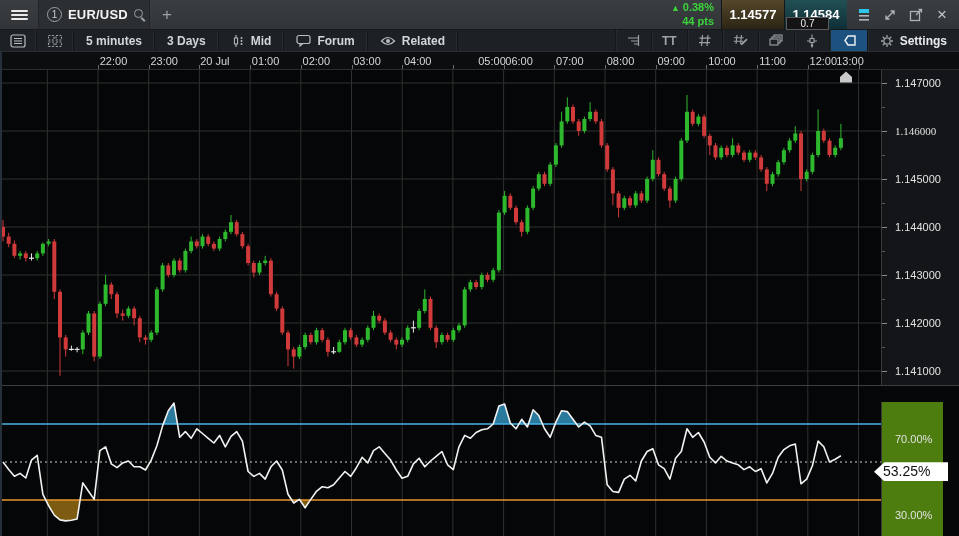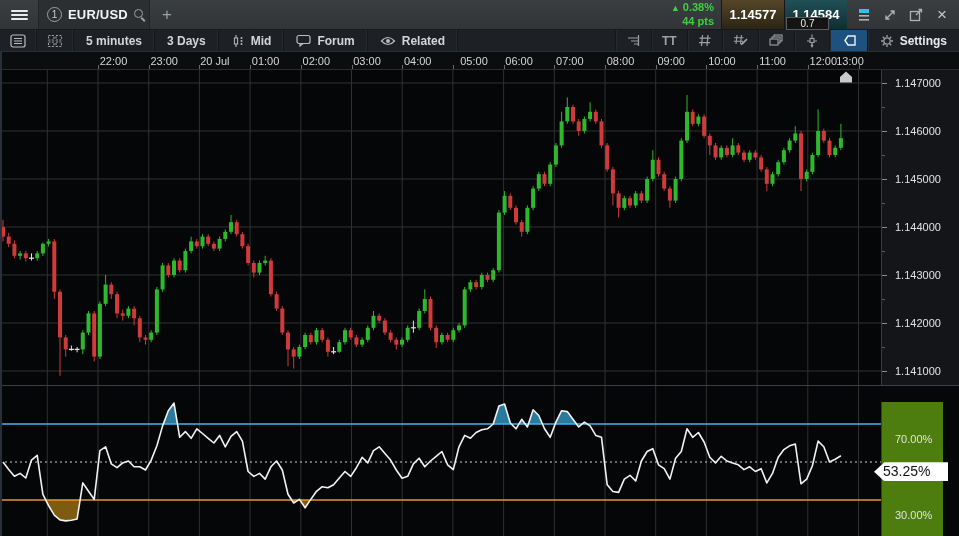--- a/index.html
+++ b/index.html
@@ -253,21 +253,21 @@
       <span class="time-label" style="left: 214.9px;">20 Jul</span>
       <div class="time-tick" style="left: 250.1px;"></div>
       <span class="time-label" style="left: 265.6px;">01:00</span>
       <div class="time-tick" style="left: 300.8px;"></div>
       <span class="time-label" style="left: 316.3px;">02:00</span>
       <div class="time-tick" style="left: 351.5px;"></div>
       <span class="time-label" style="left: 367px;">03:00</span>
       <div class="time-tick" style="left: 402.2px;"></div>
       <span class="time-label" style="left: 417.7px;">04:00</span>
       <div class="time-tick" style="left: 452.9px;"></div>
-      <span class="time-label" style="left: 474px; text-align: right;">05:00</span>
+      <span class="time-label" style="left: 492px; text-align: right;">05:00</span>
       <div class="time-tick" style="left: 503.6px;"></div>
       <span class="time-label" style="left: 519.1px;">06:00</span>
       <div class="time-tick" style="left: 554.3px;"></div>
       <span class="time-label" style="left: 569.8px;">07:00</span>
       <div class="time-tick" style="left: 605px;"></div>
       <span class="time-label" style="left: 620.5px;">08:00</span>
       <div class="time-tick" style="left: 655.7px;"></div>
       <span class="time-label" style="left: 671.2px;">09:00</span>
       <div class="time-tick" style="left: 706.4px;"></div>
       <span class="time-label" style="left: 721.9px;">10:00</span>
@@ -601,21 +601,21 @@
         <rect x="833.2" y="77.8" width="4" height="7.2" fill="#2eb82e"></rect>
         <line x1="840.9" y1="53.8" x2="840.9" y2="80.2" stroke="#2eb82e" stroke-width="1"></line>
         <rect x="838.9" y="68.2" width="4" height="9.6" fill="#2eb82e"></rect>
         <path d="M840 12.5 L840 7 L846 1.5 L852 7 L852 12.5 Z" fill="#c9c9c9"></path>
       </svg>
   </div>
   <div class="price-axis" id="price-axis">
       <span class="ax-label" style="top: 7px;">1.147000</span>
       <div class="ax-tick" style="top: 13px; width: 5px;"></div>
       <div class="ax-tick" style="top: 37px; width: 3px; background: rgb(90, 90, 90);"></div>
-      <span class="ax-label" style="top: 55px;">1.146000</span>
+      <span class="ax-label" style="top: 55px; font-family: Liberation Serif, serif;">1.146000</span>
       <div class="ax-tick" style="top: 61px; width: 5px;"></div>
       <div class="ax-tick" style="top: 85px; width: 3px; background: rgb(90, 90, 90);"></div>
       <span class="ax-label" style="top: 103px;">1.145000</span>
       <div class="ax-tick" style="top: 109px; width: 5px;"></div>
       <div class="ax-tick" style="top: 133px; width: 3px; background: rgb(90, 90, 90);"></div>
       <span class="ax-label" style="top: 151px;">1.144000</span>
       <div class="ax-tick" style="top: 157px; width: 5px;"></div>
       <div class="ax-tick" style="top: 181px; width: 3px; background: rgb(90, 90, 90);"></div>
       <span class="ax-label" style="top: 199px;">1.143000</span>
       <div class="ax-tick" style="top: 205px; width: 5px;"></div>

